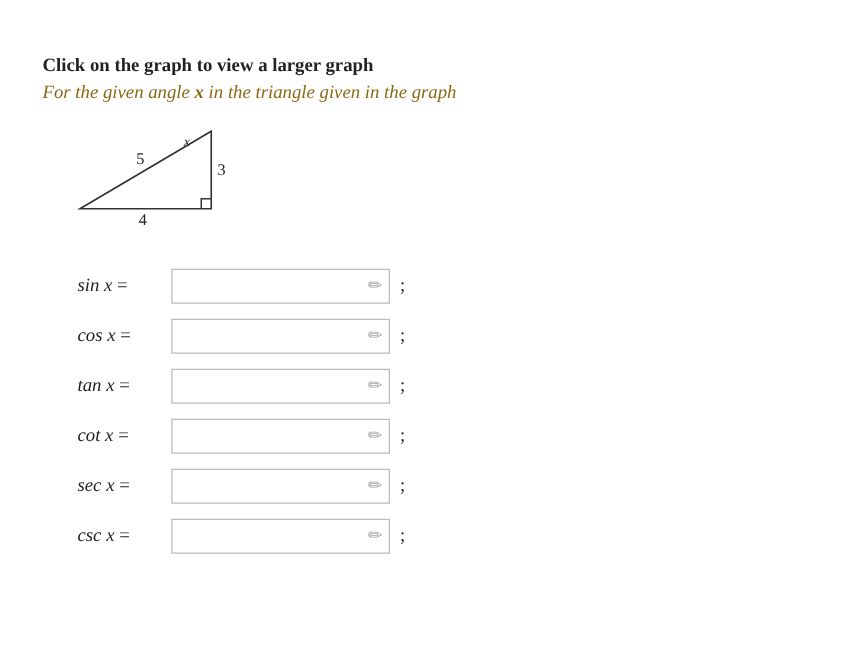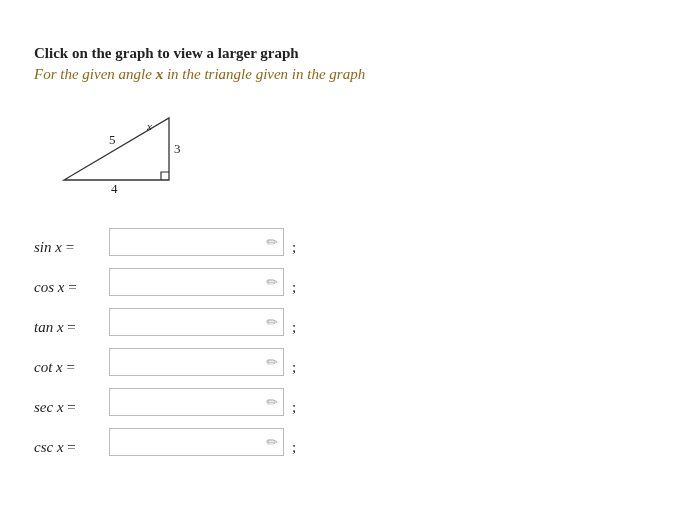--- a/index.html
+++ b/index.html
@@ -16,21 +16,21 @@
     .header-title {
       font-weight: bold;
       font-size: 15px;
       margin-bottom: 4px;
       margin-top: 17px;
     }
 
     .header-subtitle {
       color: #8B6914;
       font-size: 15px;
-      margin-bottom: 25px;
+      margin-bottom: 12px;
       font-style: italic;
     }
 
     .header-subtitle .var-x {
       font-style: italic;
       font-weight: bold;
       color: #8B6914;
     }
 
     .triangle-container {
@@ -45,22 +45,23 @@
       position: absolute;
       top: 0; left: 0;
     }
 
     .trig-table {
       margin-top: 10px;
     }
 
     .trig-row {
       display: flex;
-      align-items: flex-end;
+      align-items: center;
       margin-bottom: 12px;
+      margin-left: 28px;
     }
 
     .trig-label {
       width: 75px;
       font-size: 15px;
       color: #222;
     }
 
     .trig-label .func {
       font-style: italic;

